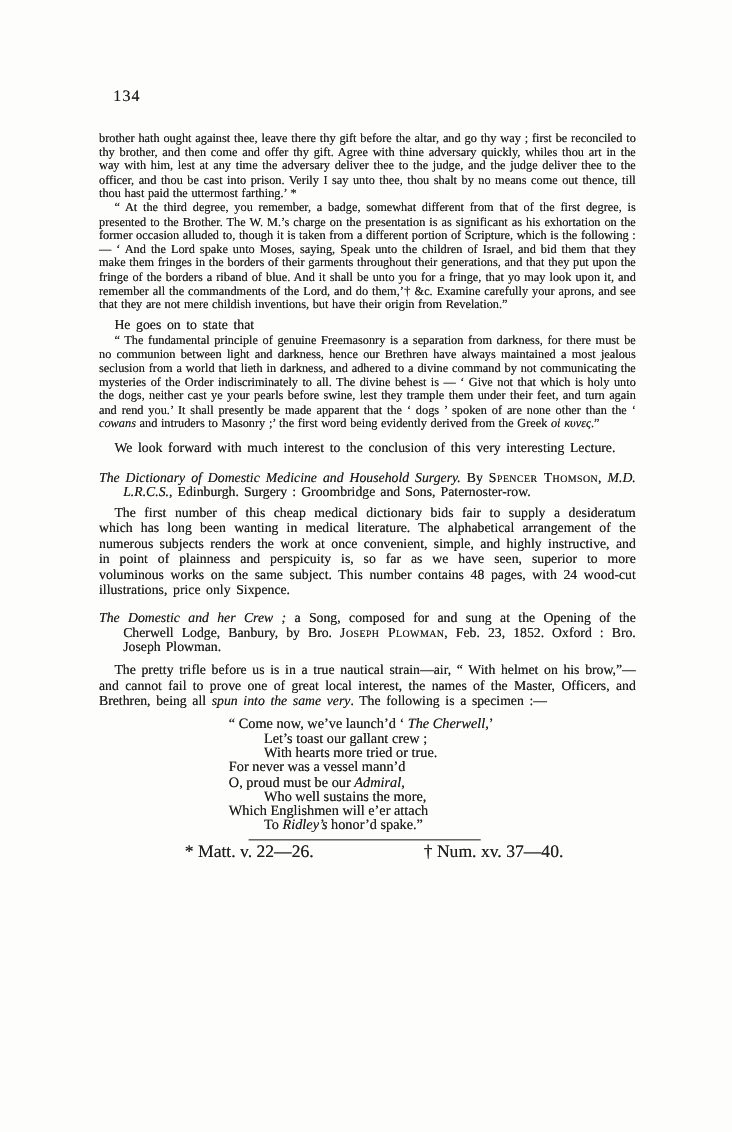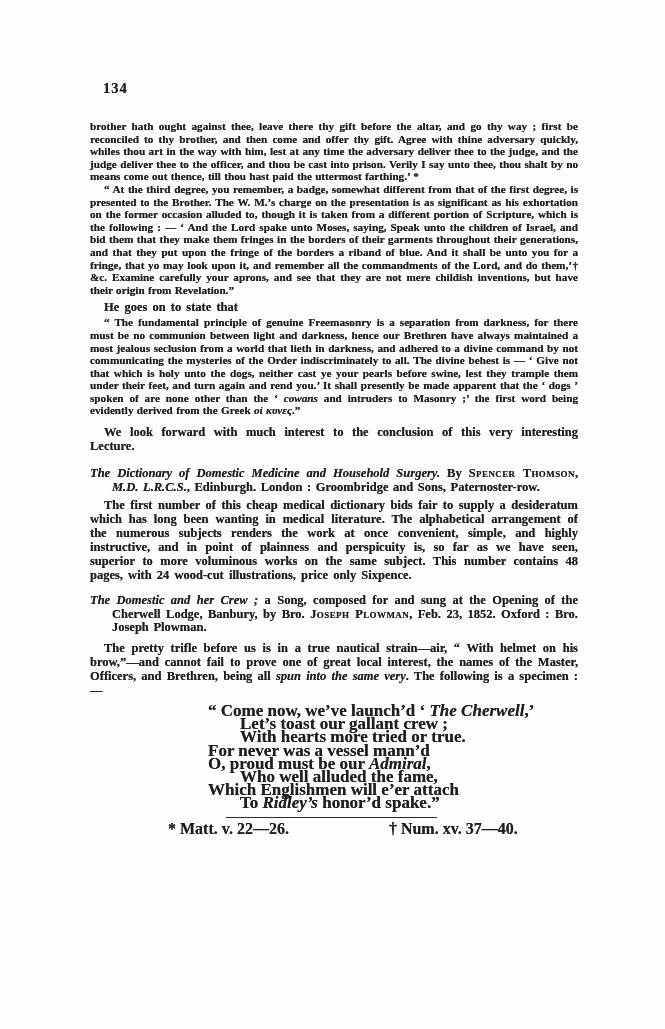--- a/index.html
+++ b/index.html
@@ -14,21 +14,20 @@
     background: var(--paper);
     font-family: "Liberation Serif", "DejaVu Serif", serif;
     color: var(--ink);
     text-shadow: 0 0 0.35px rgba(20,20,20,0.75);
     overflow: hidden;
   }
   .page {
     position: relative;
     width: 595px;
     height: 1029px;
-    font-weight: bold;
   }
   .column {
     position: absolute;
     left: 90px;
     top: 78px;
     width: 488px;
   }
   .page-header {
     position: relative;
     height: 22px;
@@ -70,21 +69,21 @@
   .mt4  { margin-top: 4px; }
   .mt6  { margin-top: 6px; }
   .mt8  { margin-top: 8px; }
   .mt12 { margin-top: 12px; }
   .mt14 { margin-top: 14px; }
   .it { font-style: italic; }
   .sc { font-variant: small-caps; letter-spacing: 0.4px; }
   .poem {
     margin-top: 7px;
     margin-left: 118px;
-    font-size: 17px;
+    font-size: 13px;
     line-height: 13.2px;
     text-align: left;
   }
   .poem-line { white-space: nowrap; }
   .poem-line.ind { padding-left: 32px; }
   .footnote-rule {
     margin-top: 7px;
     margin-left: 136px;
     width: 211px;
     height: 0;
@@ -113,35 +112,35 @@
     <p class="quote"><span>brother hath ought against thee, leave there thy gift before the altar, and go thy way ; first be reconciled to thy brother, and then come and offer thy gift. Agree with thine adversary quickly, whiles thou art in the way with him, lest at any time the adversary deliver thee to the judge, and the judge deliver thee to the officer, and thou be cast into prison.  Verily I say unto thee, thou shalt by no means come out thence, till thou hast paid the uttermost farthing.’ *</span></p>
 
     <p class="quote indent-first"><span>“ At the third degree, you remember, a badge, somewhat different from that of the first degree, is presented to the Brother.  The W. M.’s charge on the presentation is as significant as his exhortation on the former occasion alluded to, though it is taken from a different portion of Scripture, which is the following : — ‘ And the Lord spake unto Moses, saying, Speak unto the children of Israel, and bid them that they make them fringes in the borders of their garments throughout their generations, and that they put upon the fringe of the borders a riband of blue.  And it shall be unto you for a fringe, that yo may look upon it, and remember all the commandments of the Lord, and do them,’† &amp;c.  Examine carefully your aprons, and see that they are not mere childish inventions, but have their origin from Revelation.”</span></p>
 
     <p class="editorial indent-first mt4"><span>He goes on to state that</span></p>
 
     <p class="quote indent-first mt2"><span>“ The fundamental principle of genuine Freemasonry is a separation from darkness, for there must be no communion between light and darkness, hence our Brethren have always maintained a most jealous seclusion from a world that lieth in darkness, and adhered to a divine command by not communicating the mysteries of the Order indiscriminately to all.  The divine behest is — ‘ Give not that which is holy unto the dogs, neither cast ye your pearls before swine, lest they trample them under their feet, and turn again and rend you.’ It shall presently be made apparent that the ‘ dogs ’ spoken of are none other than the ‘ </span><span class="it">cowans</span><span> and intruders to Masonry ;’ the first word being evidently derived from the Greek </span><span class="it">οἱ κυνες</span><span>.”</span></p>
 
     <p class="editorial indent-first mt8"><span>We look forward with much interest to the conclusion of this very interesting Lecture.</span></p>
 
-    <p class="review-heading mt14"><span class="it">The Dictionary of Domestic Medicine and Household Surgery.</span><span>  By </span><span class="sc">Spencer Thomson</span><span>, </span><span class="it">M.D. L.R.C.S.</span><span>, Edinburgh.  London : Groombridge and Sons, Paternoster-row.</span></p>
+    <p class="review-heading mt14"><span class="it">The Dictionary of Domestic Medicine and Household Surgery.</span><span>  By </span><span class="sc">Spencer Thomson</span><span>, </span><span class="it">M.D. L.R.C.S.</span><span>, Edinburgh.  Surgery : Groombridge and Sons, Paternoster-row.</span></p>
 
     <p class="editorial indent-first mt4"><span>The first number of this cheap medical dictionary bids fair to supply a desideratum which has long been wanting in medical literature.  The alphabetical arrangement of the numerous subjects renders the work at once convenient, simple, and highly instructive, and in point of plainness and perspicuity is, so far as we have seen, superior to more voluminous works on the same subject.  This number contains 48 pages, with 24 wood-cut illustrations, price only Sixpence.</span></p>
 
     <p class="review-heading mt12"><span class="it">The Domestic and her Crew ;</span><span> a Song, composed for and sung at the Opening of the Cherwell Lodge, Banbury, by Bro. </span><span class="sc">Joseph Plowman</span><span>, Feb. 23, 1852.  Oxford : Bro. Joseph Plowman.</span></p>
 
     <p class="editorial indent-first mt6"><span>The pretty trifle before us is in a true nautical strain—air, “ With helmet on his brow,”—and cannot fail to prove one of great local interest, the names of the Master, Officers, and Brethren, being all </span><span class="it">spun into the same very</span><span>.  The following is a specimen :—</span></p>
 
     <div class="poem">
         <div class="poem-line"><span>“ Come now, we’ve launch’d ‘ </span><span class="it">The Cherwell</span><span>,’</span></div>
         <div class="poem-line ind"><span>Let’s toast our gallant crew ;</span></div>
         <div class="poem-line ind"><span>With hearts more tried or true.</span></div>
         <div class="poem-line"><span>For never was a vessel mann’d</span></div>
         <div class="poem-line"><span>O, proud must be our </span><span class="it">Admiral</span><span>,</span></div>
-        <div class="poem-line ind"><span>Who well alluded the fame,</span></div>
+        <div class="poem-line ind"><span>Who well sustains the more,</span></div>
         <div class="poem-line"><span>Which Englishmen will e’er attach</span></div>
         <div class="poem-line ind"><span>To </span><span class="it">Ridley’s</span><span> honor’d spake.”</span></div>
       </div>
 
     <div class="footnote-rule"></div>
 
     <div class="footnotes">
       <span class="footnote-left">* Matt. v. 22—26.</span>
       <span class="footnote-right">† Num. xv. 37—40.</span>
     </div>

